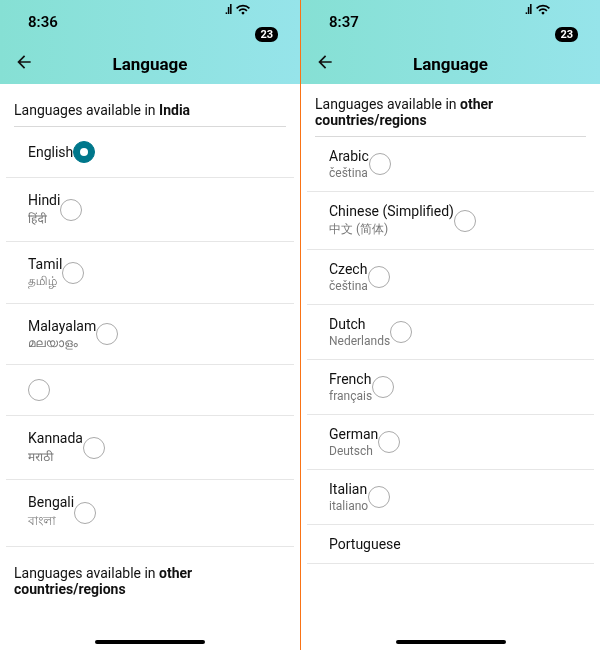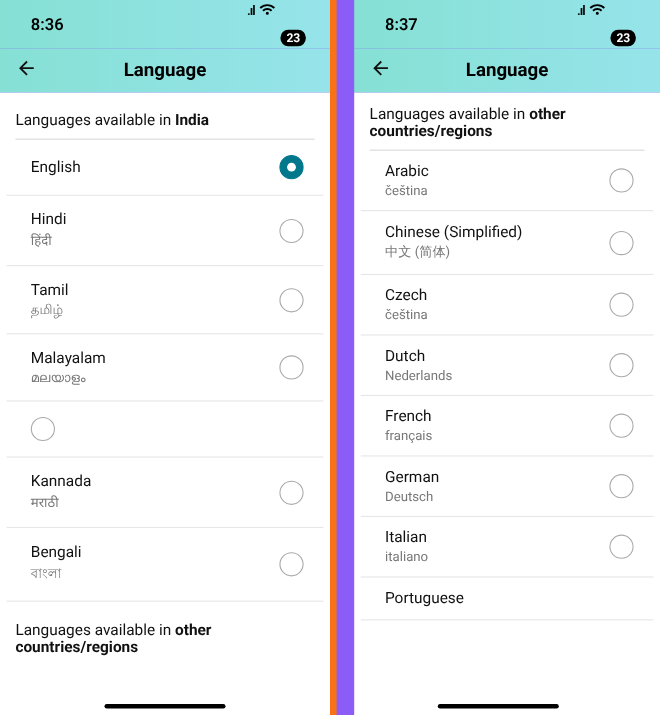--- a/index.html
+++ b/index.html
@@ -7,27 +7,27 @@
     font-family: -apple-system, BlinkMacSystemFont, "Segoe UI", Roboto, sans-serif;
     background: #f5f5f5;
     display: flex;
     width: 600px;
     height: 650px;
     overflow: hidden;
   }
   .screen {
     width: 300px;
     height: 650px;
-    background: #8b5cf6;
+    background: #fef9c3;
     display: flex;
     flex-direction: column;
     position: relative;
     overflow: hidden;
   }
-  .screen + .screen { border-left: 6px solid #f97316; padding-left: 16px; }
+  .screen + .screen { border-left: 1px solid #f97316; }
   .status-bar {
     height: 44px;
     display: flex;
     justify-content: space-between;
     align-items: center;
     padding: 0 22px 0 28px;
     font-size: 15px;
     font-weight: 600;
     background: linear-gradient(90deg, #86e0d4 0%, #96e4ea 100%);
   }
@@ -75,21 +75,20 @@
   }
   .section-label strong { font-weight: 700; }
   .divider-full {
     height: 1px;
     background: #d9d9d9;
     margin: 0 14px;
   }
   .lang-item {
     display: flex;
     align-items: center;
-    justify-content: space-between;
     padding: 14px 18px 14px 22px;
     border-bottom: 1px solid #e6e6e6;
     cursor: pointer;
     margin: 0 6px;
   }
   .lang-text { display: flex; flex-direction: column; gap: 2px; }
   .lang-primary { font-size: 14px; color: #111; }
   .lang-native { font-size: 12px; color: #777; }
   .radio {
     width: 22px;

